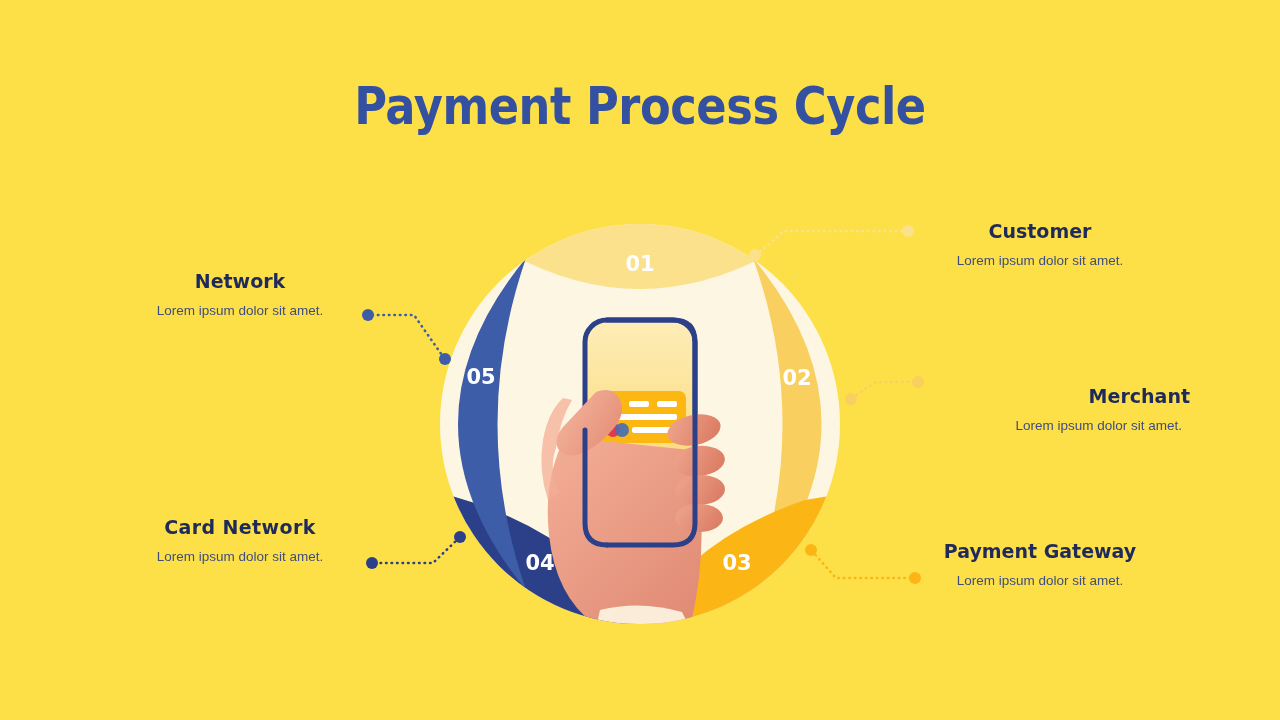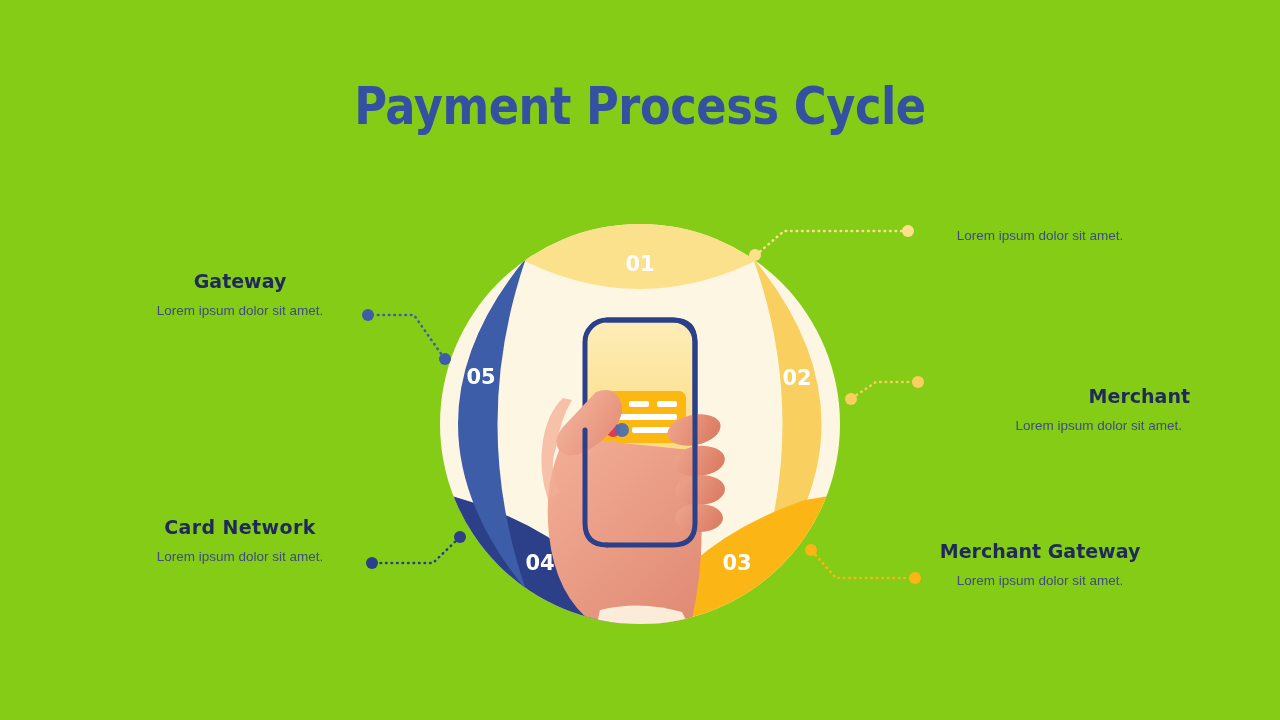--- a/index.html
+++ b/index.html
@@ -4,21 +4,21 @@
 <style>
   html, body {
     margin: 0;
     padding: 0;
     background: #ffffff;
   }
   #stage {
     position: relative;
     width: 1280px;
     height: 720px;
-    background: #84cc16;
+    background: #fde047;
     overflow: hidden;
     font-family: "Liberation Sans", sans-serif;
   }
 
   
   #title {
     position: absolute;
     left: 0;
     top: 78px;
     width: 1280px;
@@ -219,35 +219,36 @@
     </g>
 
     <g>
       <polyline points="444,358 414,315 370,315" fill="none" stroke="#3d5da8" stroke-width="2.6" stroke-linecap="round" stroke-dasharray="0.5 5"></polyline>
       <circle cx="445" cy="359" r="6" fill="#3d5da8"></circle>
       <circle cx="368" cy="315" r="6" fill="#3d5da8"></circle>
     </g>
   </svg>
 
   <div class="label-block right" id="lbl-customer">
+    <p class="label-title">Customer</p>
     <p class="label-desc">Lorem ipsum dolor sit amet.</p>
   </div>
 
   <div class="label-block right" id="lbl-merchant">
     <p class="label-title">Merchant</p>
     <p class="label-desc">Lorem ipsum dolor sit amet.</p>
   </div>
 
   <div class="label-block right" id="lbl-gateway">
-    <p class="label-title">Merchant Gateway</p>
+    <p class="label-title">Payment Gateway</p>
     <p class="label-desc">Lorem ipsum dolor sit amet.</p>
   </div>
 
   <div class="label-block left" id="lbl-issuer">
-    <p class="label-title">Gateway</p>
+    <p class="label-title">Network</p>
     <p class="label-desc">Lorem ipsum dolor sit amet.</p>
   </div>
 
   <div class="label-block left" id="lbl-cardnet">
     <p class="label-title spaced">Card  Network</p>
     <p class="label-desc">Lorem ipsum dolor sit amet.</p>
   </div>
 
 </div>
 

